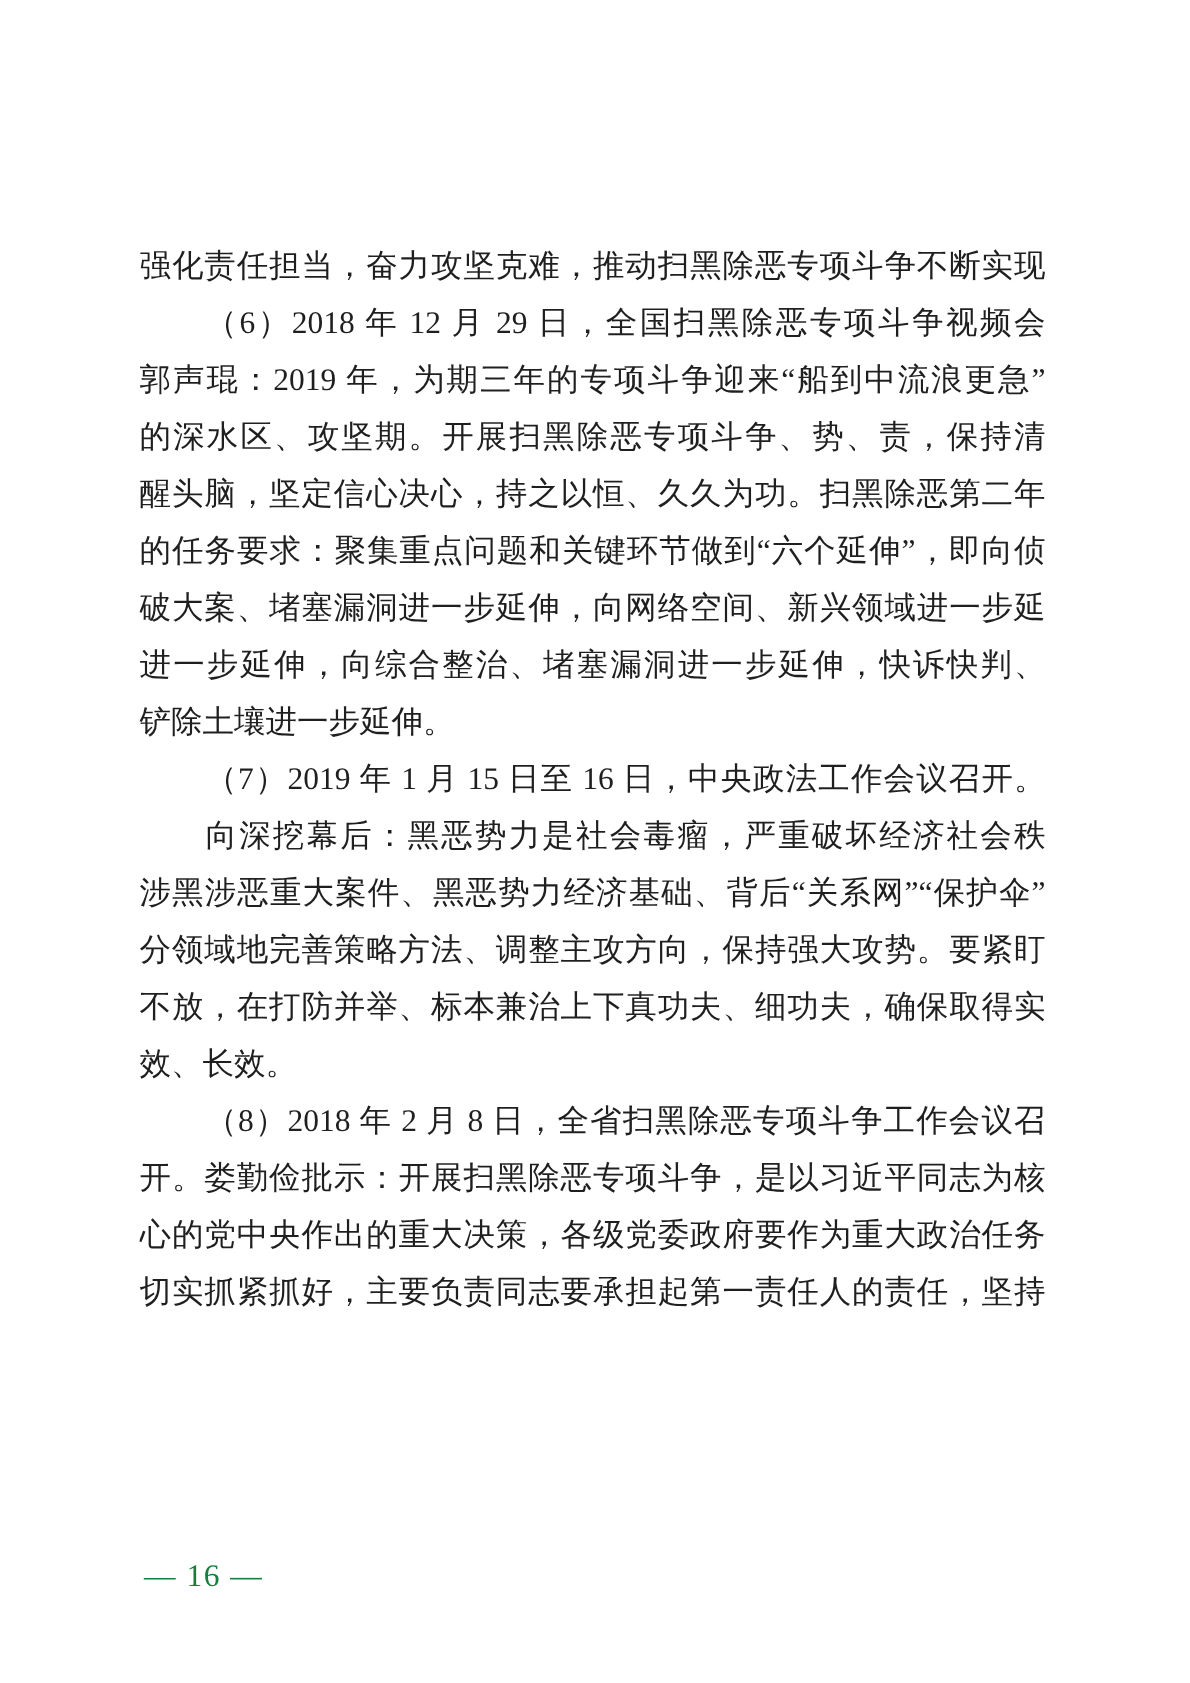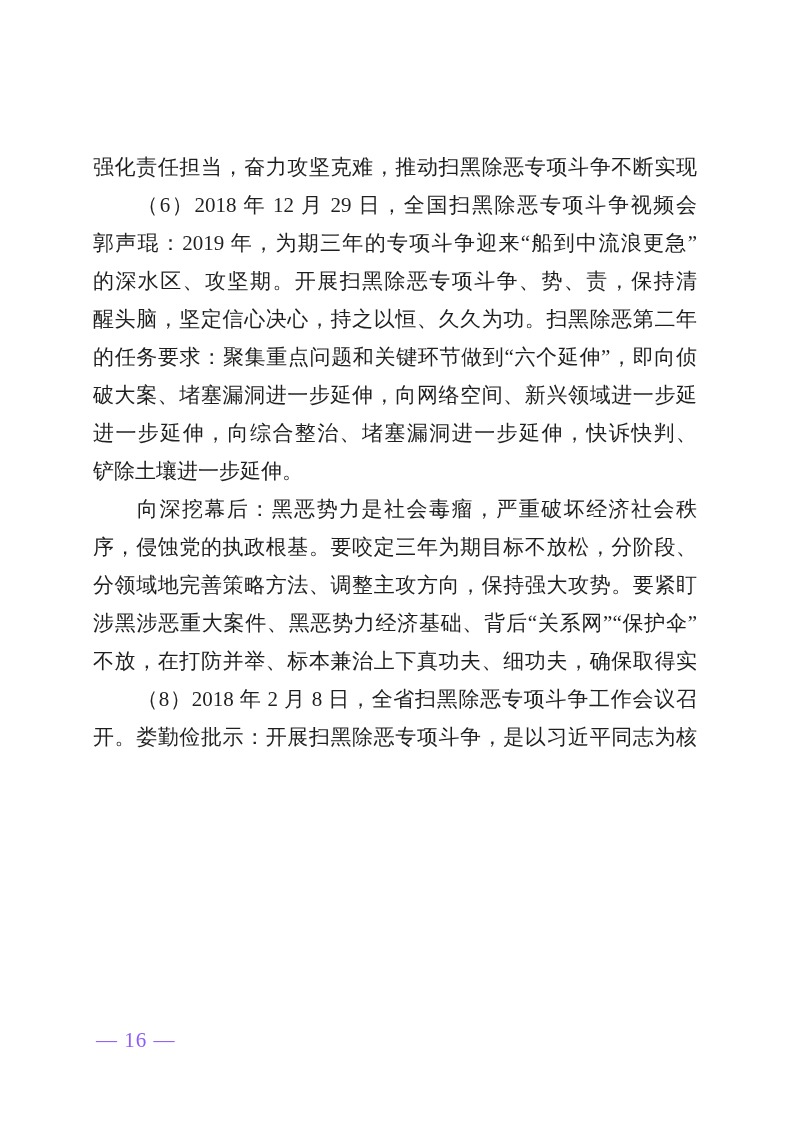--- a/index.html
+++ b/index.html
@@ -10,21 +10,21 @@
     width: 793px;
     height: 1122px;
     background: #ffffff;
     position: relative;
     overflow: hidden;
     font-family: "Liberation Serif", "DejaVu Serif", serif;
   }
   .page {
     position: absolute;
     left: 0;
-    top: 4px;
+    top: 14px;
     width: 793px;
     height: 882px;
     background: #ffffff;
     font-family: Liberation Serif, serif;
   }
   .text-block {
     position: absolute;
     left: 93px;
     top: 144px;
     width: 604px;
@@ -43,40 +43,43 @@
   }
   .line.indent {
     padding-left: 44px;
   }
   .footer {
     position: absolute;
     left: 96px;
     top: 1022px;
     font-size: 21px;
     line-height: 28px;
-    color: #8b5cf6;
+    color: #15803d;
     letter-spacing: 1px;
   }
 </style>
 </head>
 <body>
 
 <div class="page">
   <div class="text-block">
       <div class="line full">强化责任担当，奋力攻坚克难，推动扫黑除恶专项斗争不断实现</div>
       <div class="line indent full">（6）2018 年 12 月 29 日，全国扫黑除恶专项斗争视频会议。</div>
       <div class="line full">郭声琨：2019 年，为期三年的专项斗争迎来“船到中流浪更急”</div>
       <div class="line full">的深水区、攻坚期。开展扫黑除恶专项斗争、势、责，保持清</div>
       <div class="line full">醒头脑，坚定信心决心，持之以恒、久久为功。扫黑除恶第二年</div>
       <div class="line full">的任务要求：聚集重点问题和关键环节做到“六个延伸”，即向侦</div>
       <div class="line full">破大案、堵塞漏洞进一步延伸，向网络空间、新兴领域进一步延</div>
       <div class="line full">进一步延伸，向综合整治、堵塞漏洞进一步延伸，快诉快判、</div>
       <div class="line">铲除土壤进一步延伸。</div>
+      <div class="line indent full">（7）2019 年 1 月 15 日至 16 日，中央政法工作会议召开。</div>
       <div class="line indent full">向深挖幕后：黑恶势力是社会毒瘤，严重破坏经济社会秩</div>
-      <div class="line full">序，侵蚀党的执政根基。要咬定三年为期目标不放松，分阶段、</div>
+      <div class="line full">涉黑涉恶重大案件、黑恶势力经济基础、背后“关系网”“保护伞”</div>
       <div class="line full">分领域地完善策略方法、调整主攻方向，保持强大攻势。要紧盯</div>
-      <div class="line full">涉黑涉恶重大案件、黑恶势力经济基础、背后“关系网”“保护伞”</div>
       <div class="line full">不放，在打防并举、标本兼治上下真功夫、细功夫，确保取得实</div>
+      <div class="line">效、长效。</div>
       <div class="line indent full">（8）2018 年 2 月 8 日，全省扫黑除恶专项斗争工作会议召</div>
       <div class="line full">开。娄勤俭批示：开展扫黑除恶专项斗争，是以习近平同志为核</div>
+      <div class="line full">心的党中央作出的重大决策，各级党委政府要作为重大政治任务</div>
+      <div class="line full">切实抓紧抓好，主要负责同志要承担起第一责任人的责任，坚持</div>
     </div>
   <div class="footer">— 16 —</div>
 </div>
 
 </body></html>

